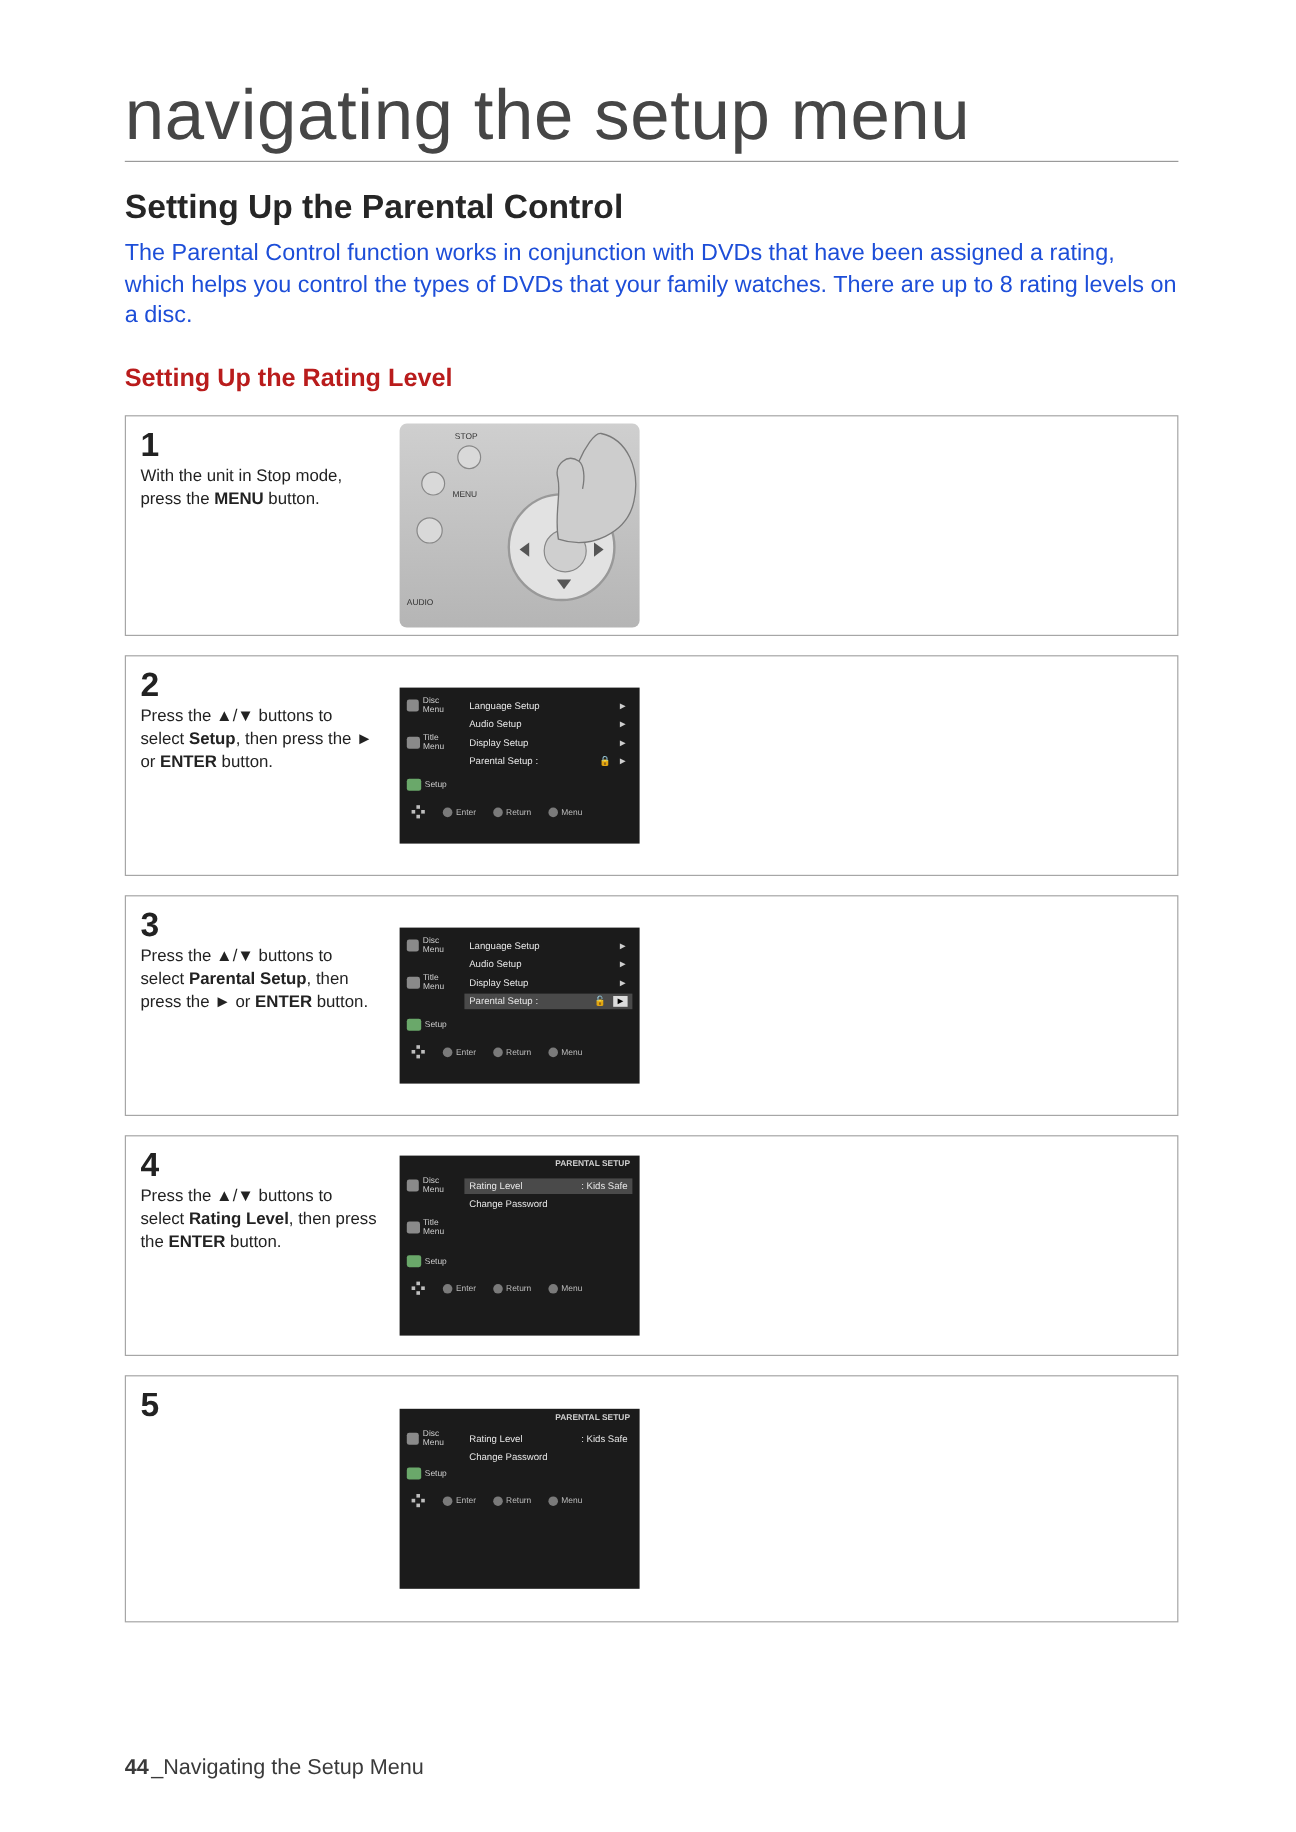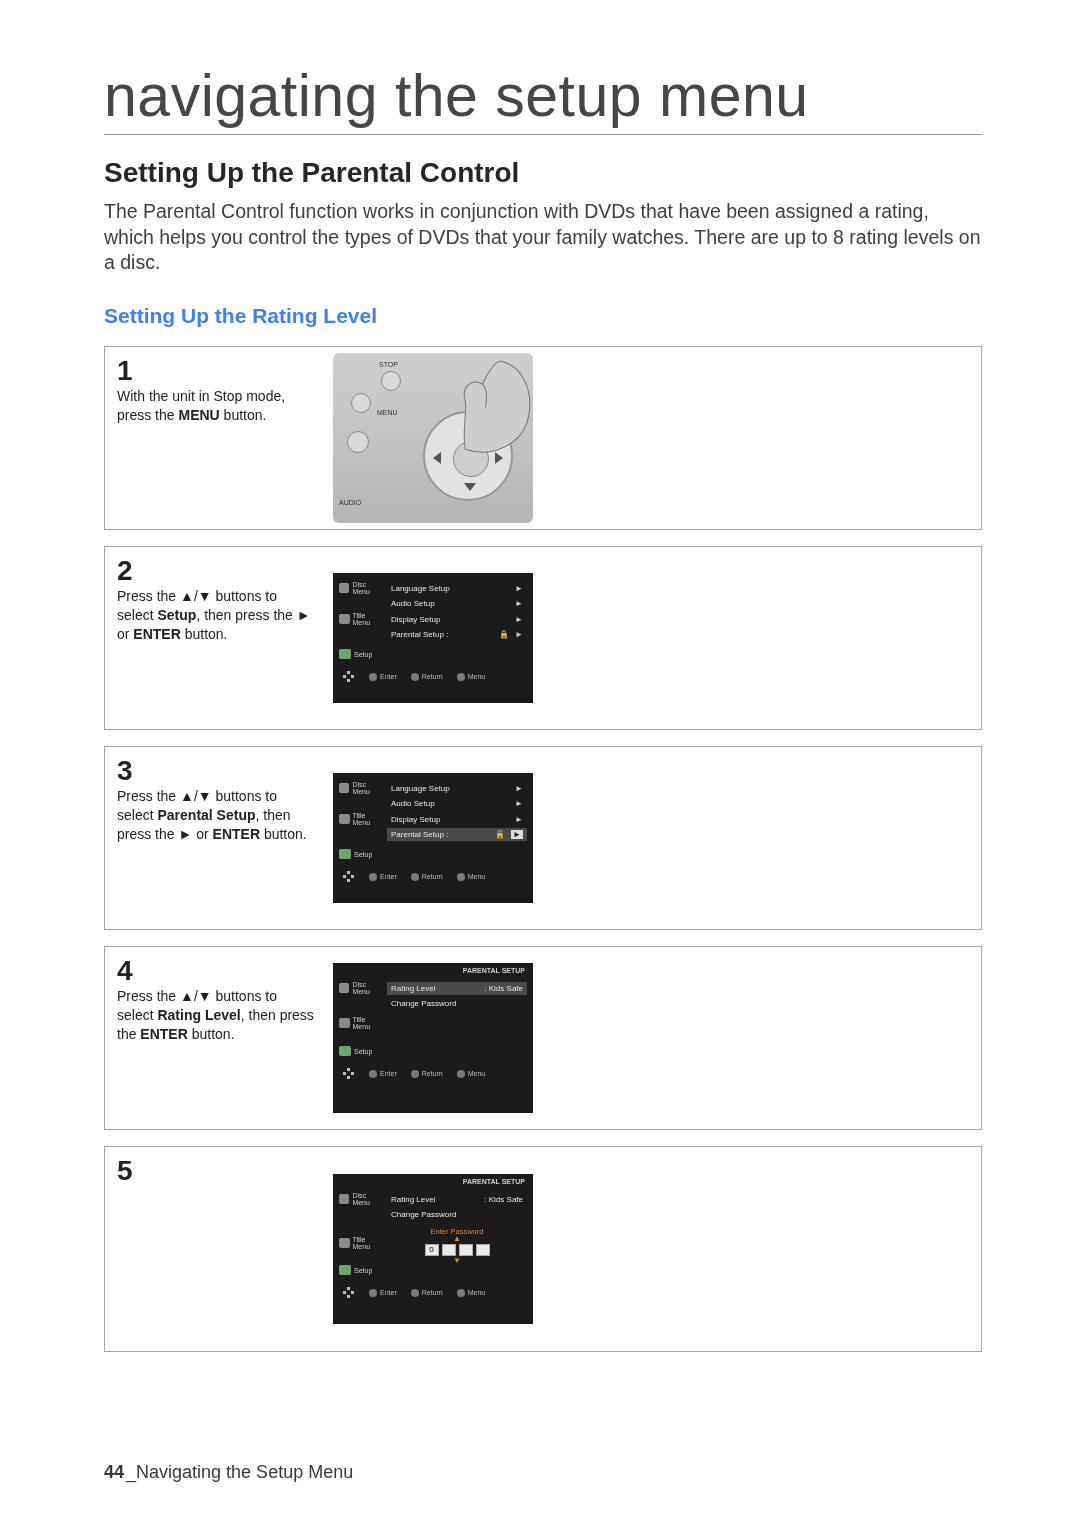--- a/index.html
+++ b/index.html
@@ -30,27 +30,27 @@
   }
   .section-title {
     font-size: 28px;
     font-weight: 800;
     color: #262626;
     margin: 22px 0 10px 0;
   }
   .intro {
     font-size: 19.5px;
     line-height: 1.32;
-    color: #404040;
+    color: #1d4ed8;
     margin: 0 0 28px 0;
   }
   .subheading {
     font-size: 21px;
     font-weight: 700;
-    color: #3b82f6;
+    color: #b91c1c;
     margin: 0 0 18px 0;
   }
   .step {
     border: 1px solid #a6a6a6;
     height: 184px;
     margin-bottom: 16px;
     display: flex;
     overflow: hidden;
     background: #fff;
   }
@@ -399,37 +399,20 @@
             </div>
         </div>
         <div class="osd-row">
           <div class="osd-left"></div>
           <div class="osd-item">
               <span>Change Password</span>
             </div>
         </div>
         <div class="osd-row">
           <div class="osd-left">
-              <span class="osd-tabicon"></span>
-              <span class="osd-tab">Title Menu</span>
-            </div>
-          <div style="flex:1;">
-            <div class="osd-pass-label">Enter Password</div>
-            <div class="osd-pass-arrow">▲</div>
-            <div class="osd-pass-row">
-              <div class="osd-pass-cell">0</div>
-              <div class="osd-pass-cell"></div>
-              <div class="osd-pass-cell"></div>
-              <div class="osd-pass-cell"></div>
-            </div>
-            <div class="osd-pass-arrow">▼</div>
-          </div>
-        </div>
-        <div class="osd-row">
-          <div class="osd-left">
               <span class="osd-tabicon" style="background:#6aa86a;"></span>
               <span class="osd-tab">Setup</span>
             </div>
         </div>
         <div class="osd-footer">
           <div class="dots">
               <div class="c"></div>
               <div class="c2"></div>
             </div>
           <span>Enter</span>

